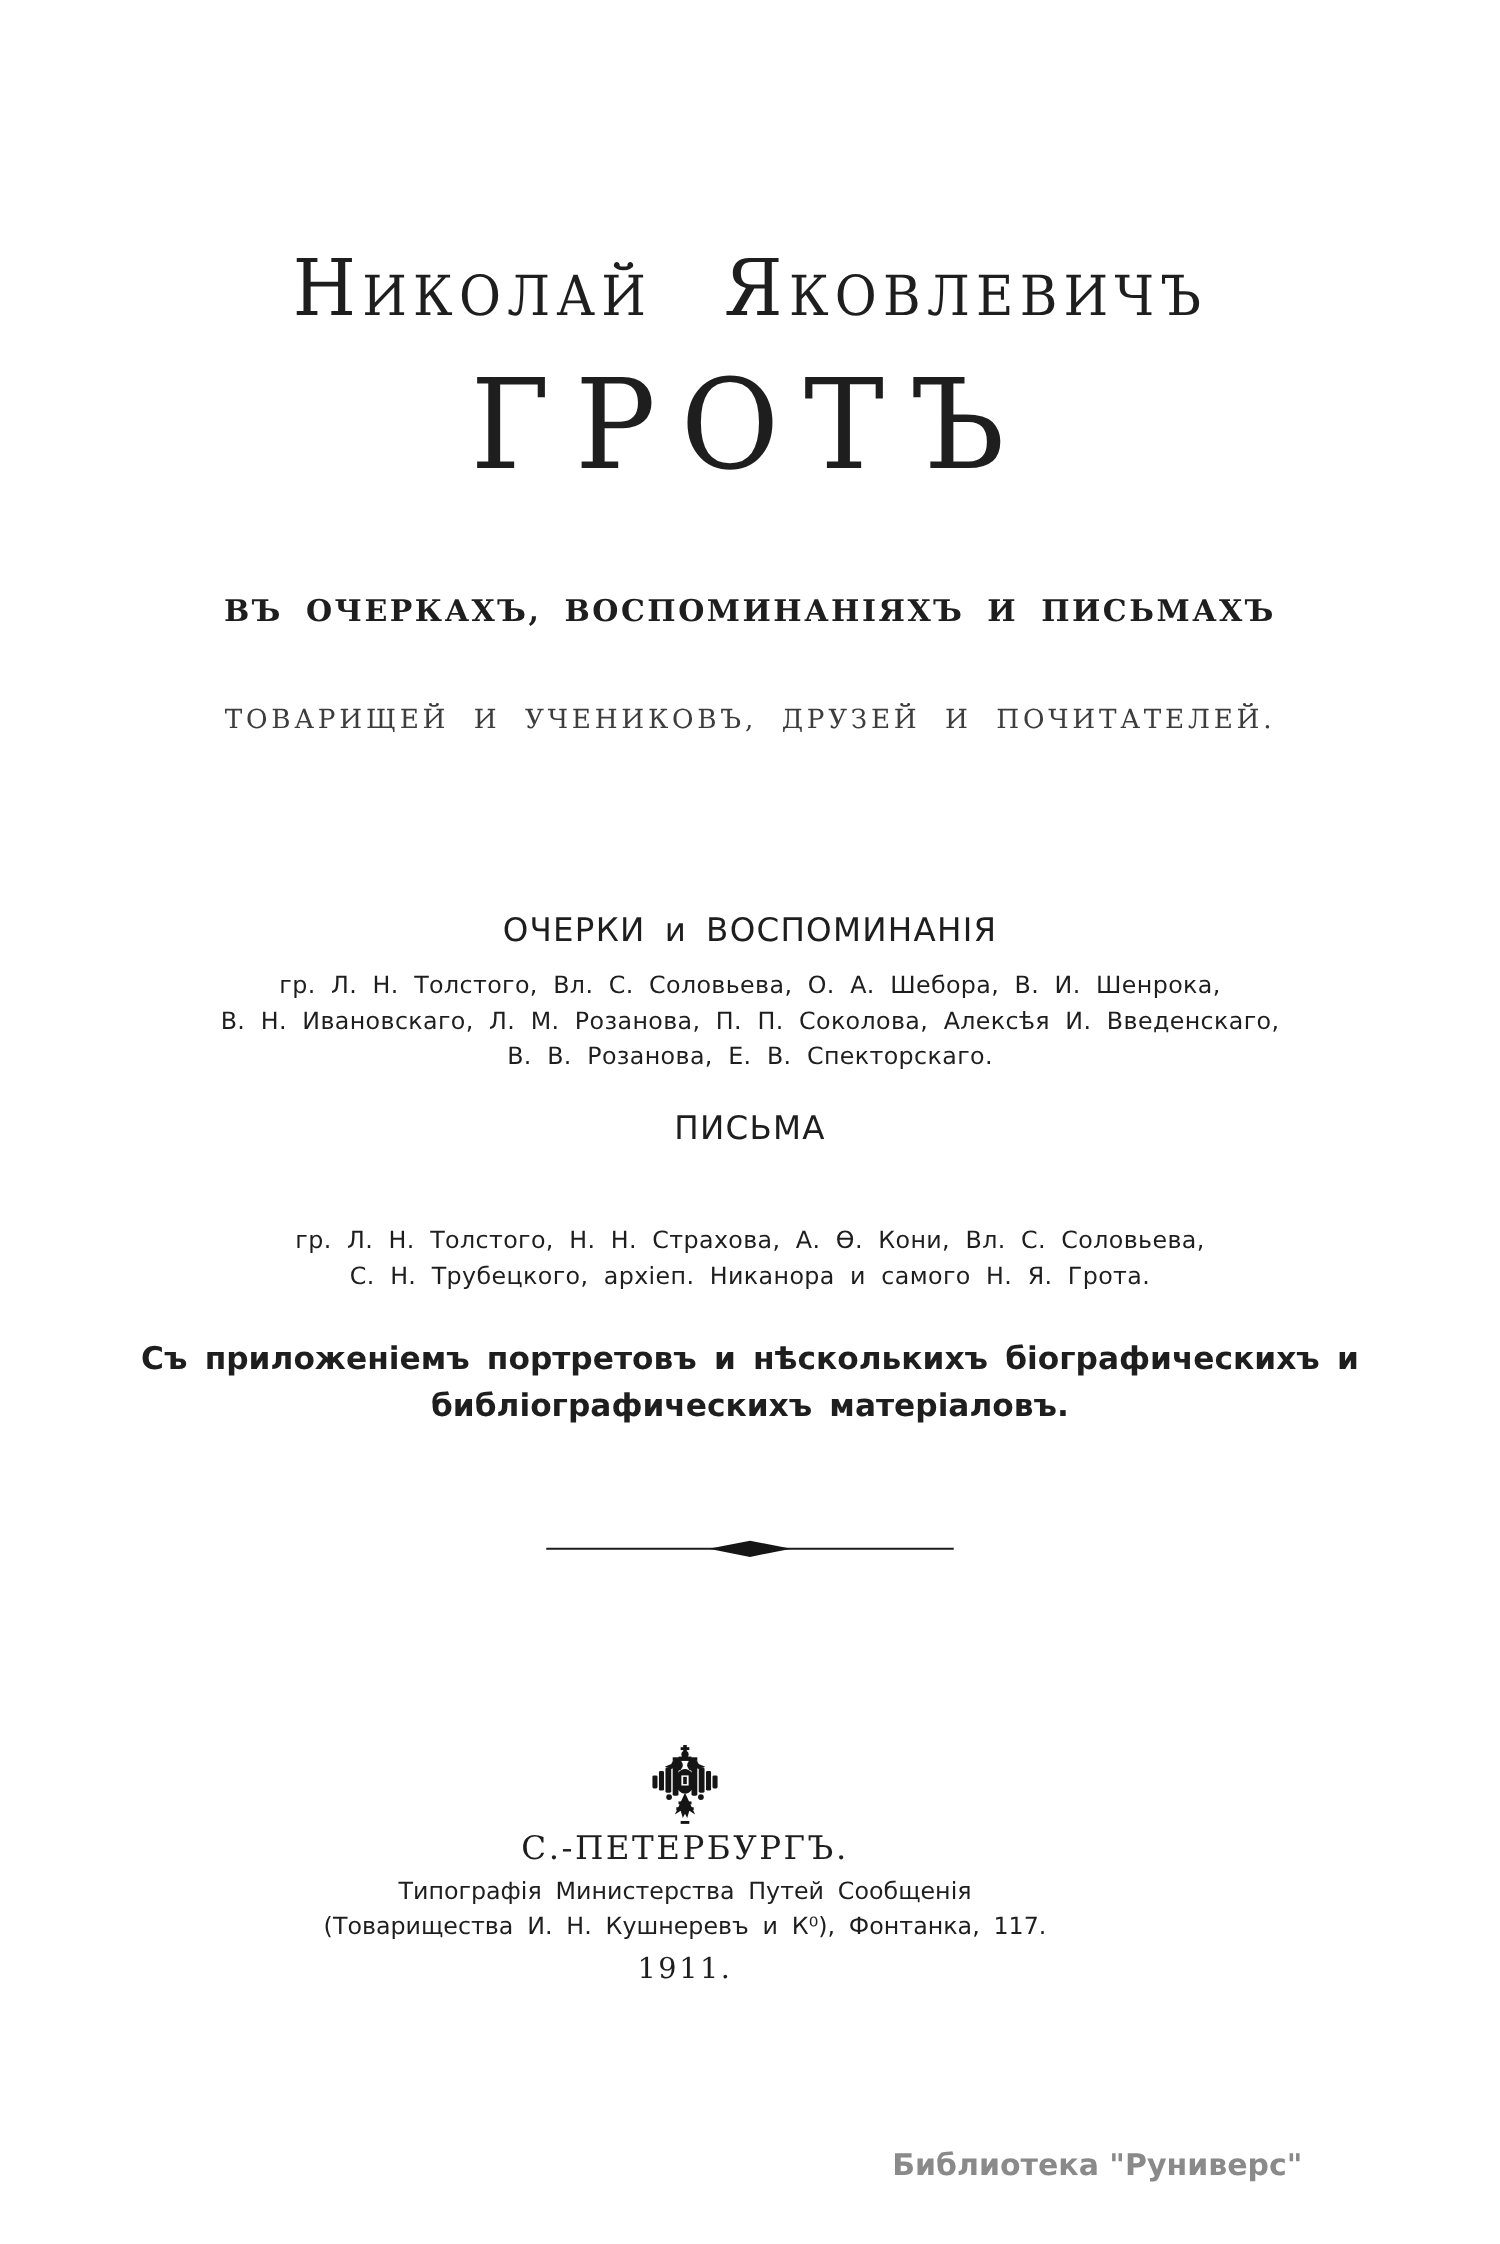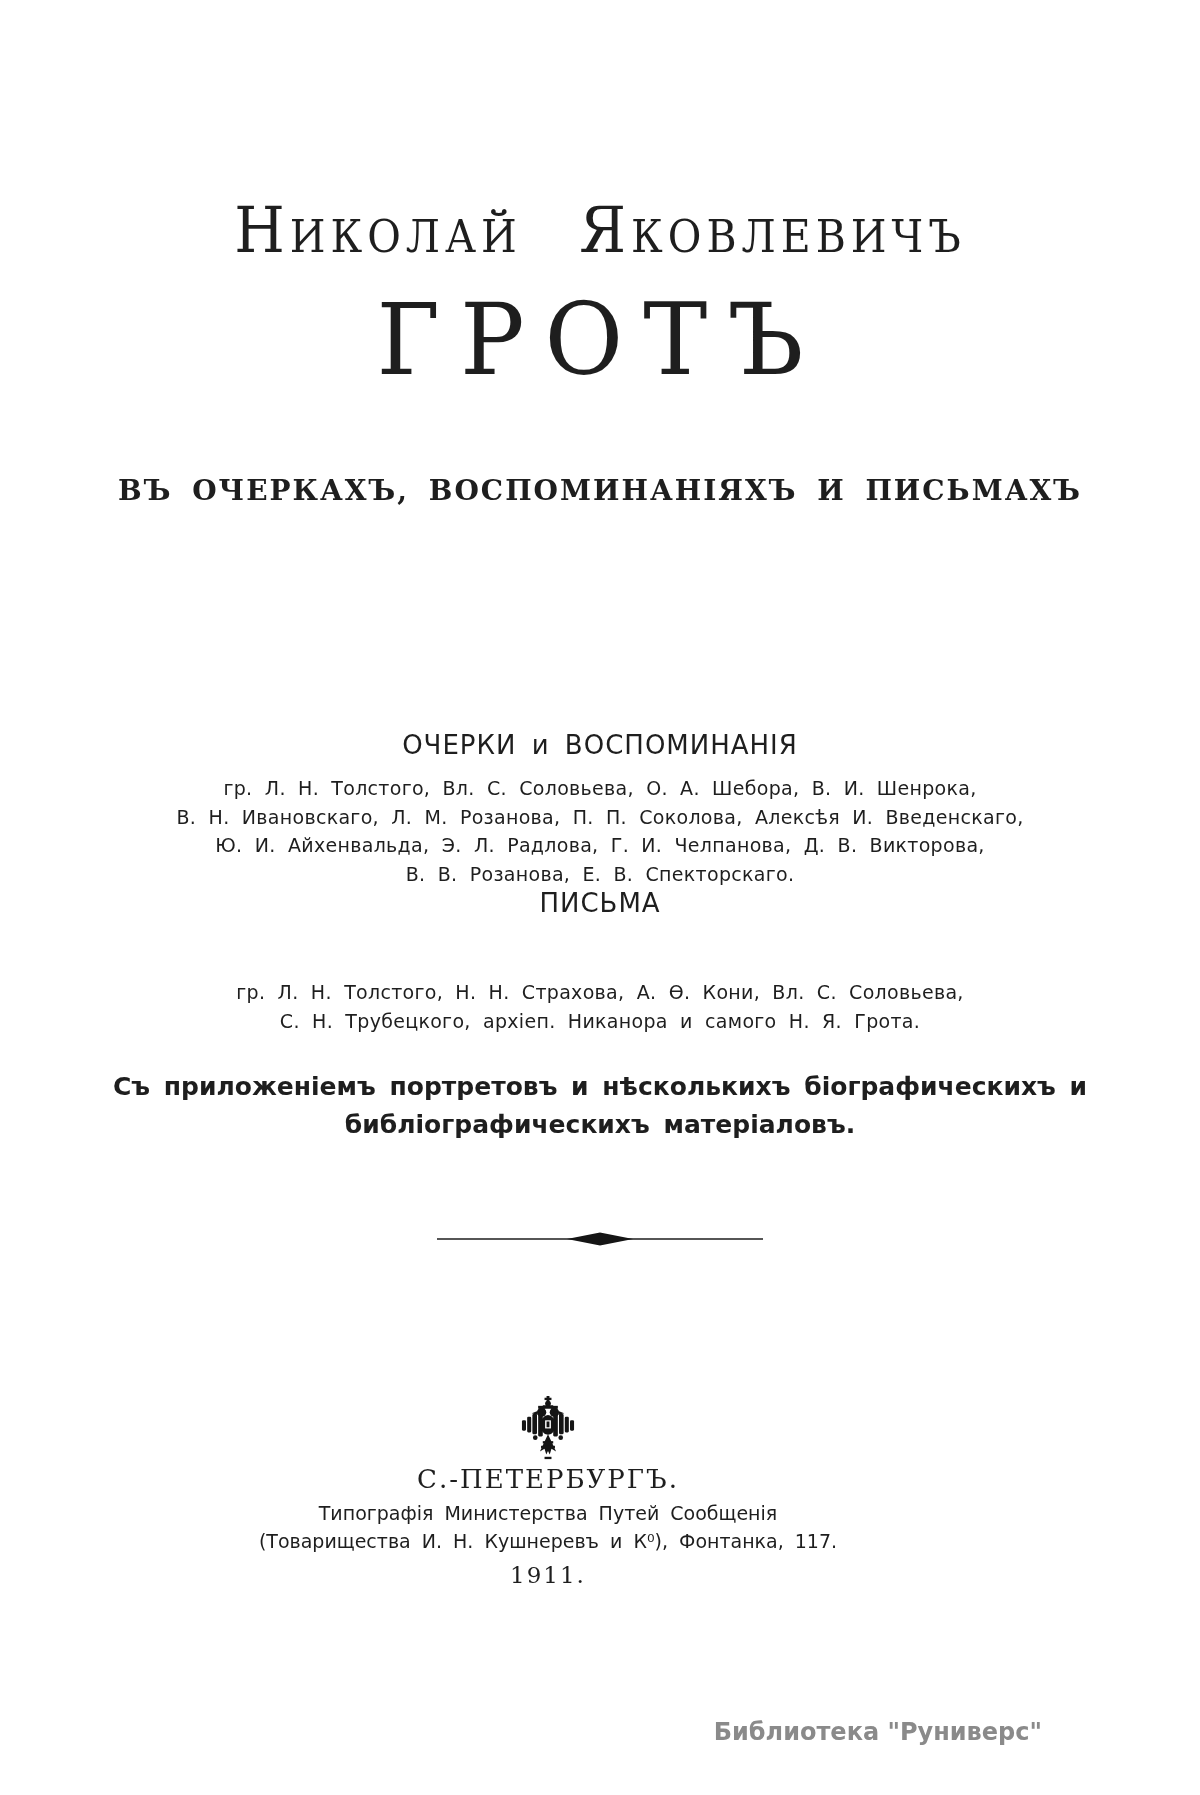--- a/index.html
+++ b/index.html
@@ -25,21 +25,21 @@
   }
   .main-title{
     top:284px;
     font-size:96px;
     letter-spacing:20px;
     transform:scaleY(1.04);
     white-space:nowrap;
   }
   .subtitle{
     top:474px;
-    font-size:28px;
+    font-size:24px;
     font-weight:700;
     letter-spacing:2px;
     word-spacing:8px;
     white-space:nowrap;
   }
   .subtitle2{
     top:563px;
     font-size:21px;
     letter-spacing:3px;
     word-spacing:10px;
@@ -114,27 +114,27 @@
 <body>
 
 <div class="page">
 
   <div class="abs author-line">Николай Яковлевичъ</div>
 
   <div class="abs main-title">ГРОТЪ</div>
 
   <div class="abs subtitle">ВЪ ОЧЕРКАХЪ, ВОСПОМИНАНІЯХЪ И ПИСЬМАХЪ</div>
 
+  <div class="abs subtitle2">ТОВАРИЩЕЙ И УЧЕНИКОВЪ, ДРУЗЕЙ И ПОЧИТАТЕЛЕЙ.</div>
 
   <div class="abs section-heading essays-heading">ОЧЕРКИ и ВОСПОМИНАНІЯ</div>
 
   <div class="abs names essays-names">
     <div>гр. Л. Н. Толстого, Вл. С. Соловьева, О. А. Шебора, В. И. Шенрока,</div>
     <div>В. Н. Ивановскаго, Л. М. Розанова, П. П. Соколова, Алексѣя И. Введенскаго,</div>
-    <div>Ю. И. Айхенвальда, Э. Л. Радлова, Г. И. Челпанова, Д. В. Викторова,</div>
     <div>В. В. Розанова, Е. В. Спекторскаго.</div>
   </div>
 
   <div class="abs section-heading letters-heading">ПИСЬМА</div>
 
   <div class="abs names letters-names">
     <div>гр. Л. Н. Толстого, Н. Н. Страхова, А. Ѳ. Кони, Вл. С. Соловьева,</div>
     <div>С. Н. Трубецкого, архіеп. Никанора и самого Н. Я. Грота.</div>
   </div>
 

